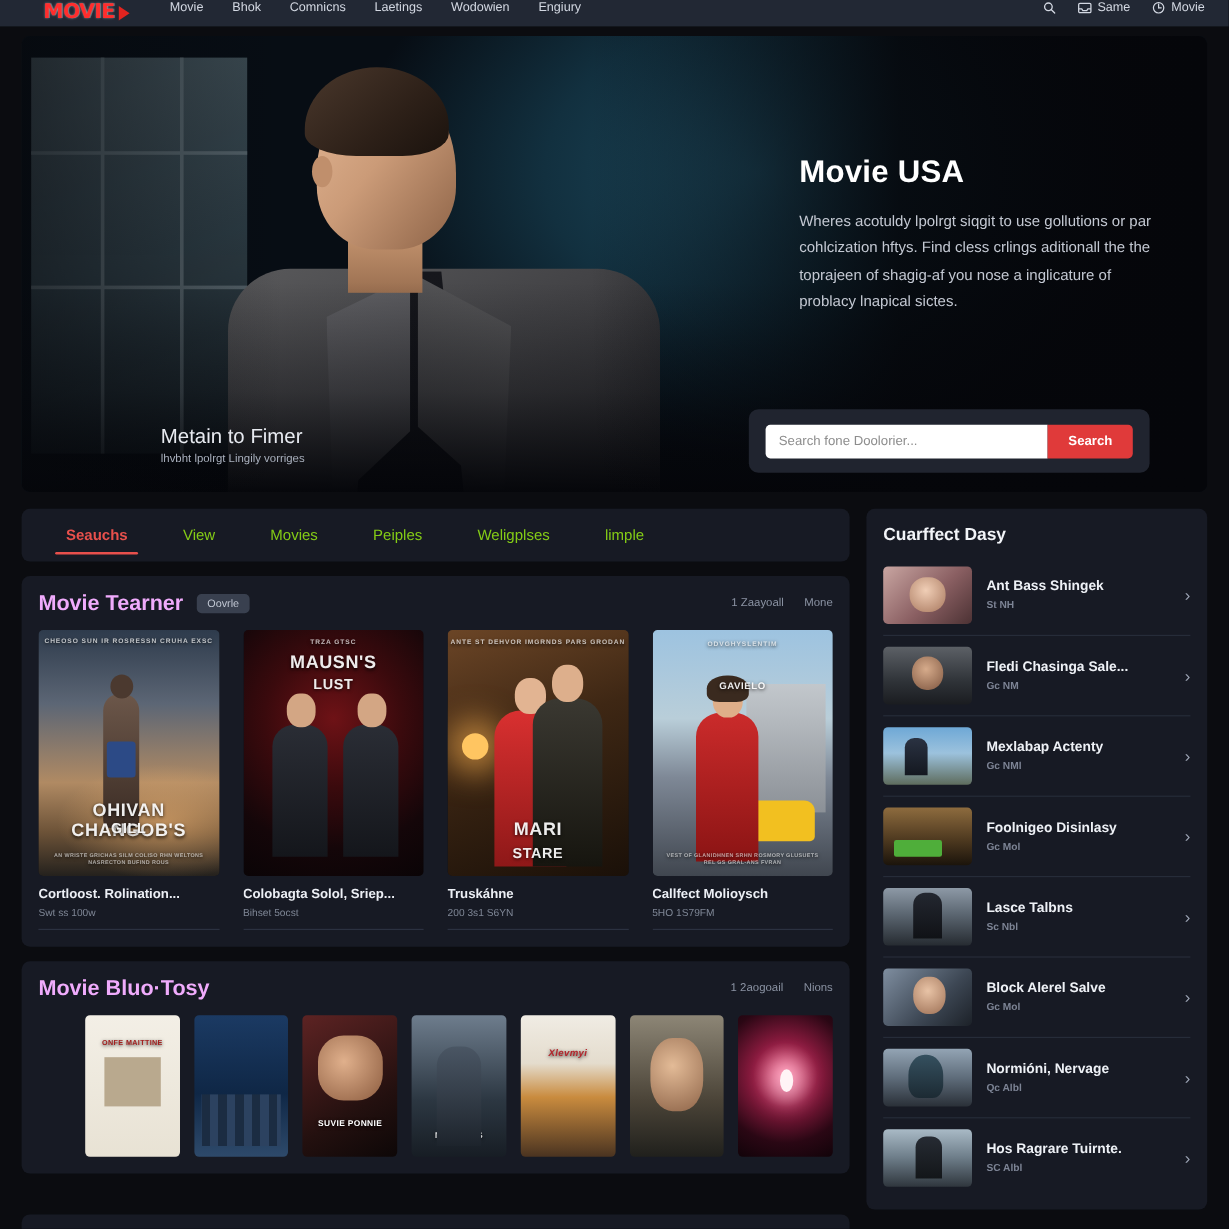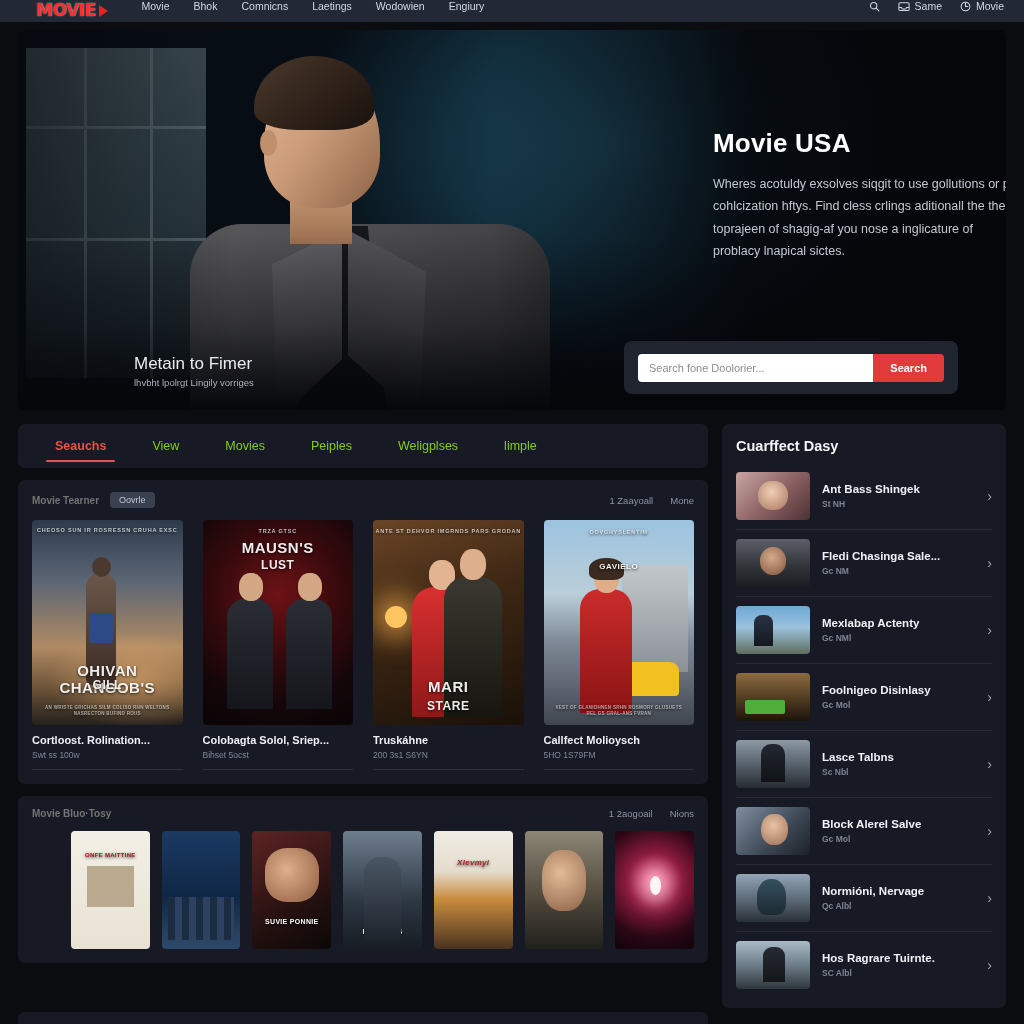--- a/index.html
+++ b/index.html
@@ -118,21 +118,21 @@
     background: linear-gradient(200deg, #575759, #343437);
     clip-path: polygon(0 0, 100% 22%, 92% 100%, 0 66%);
   }
   .hero-vignette {
     position: absolute; inset: 0;
     background:
       linear-gradient(90deg, rgba(6,8,12,.55) 0%, rgba(6,8,12,0) 22%, rgba(6,8,12,0) 48%, rgba(5,6,10,.88) 74%, #05060a 100%),
       linear-gradient(0deg, rgba(4,5,9,.96) 0%, rgba(4,5,9,.35) 22%, rgba(4,5,9,0) 46%);
   }
   .hero-copy {
-    position: absolute; left: 648px; top: 98px; width: 310px; margin-left: 47px;
+    position: absolute; left: 648px; top: 98px; width: 310px;
   }
   .hero-title {
     font-size: 26px; font-weight: bold; color: #ffffff; margin-bottom: 14px;
     letter-spacing: .2px;
   }
   .hero-sub {
     font-size: 12.5px; line-height: 1.78; color: #c3c8d2; font-weight: 500;
   }
   .hero-caption { position: absolute; left: 116px; bottom: 22px; }
   .hero-caption-title { font-size: 17px; color: #e7eaf0; font-weight: 500; }
@@ -179,21 +179,21 @@
   }
   .tab.active { color: #e8504c; font-weight: bold; }
   .tab.active::after {
     content: ""; position: absolute; left: 14px; right: 14px; bottom: 6px;
     height: 2.5px; background: #e8504c; border-radius: 2px;
   }
 
   
   .section { padding: 12px 14px 14px; }
   .sec-head { display: flex; align-items: center; margin-bottom: 12px; }
-  .sec-title { font-size: 10px; font-weight: bold; color: #737373; }
+  .sec-title { font-size: 18px; font-weight: bold; color: #f0abfc; }
   .sec-badge {
     margin-left: 11px; font-size: 9px; color: #c2c8d4;
     background: #39404f; border-radius: 4px; padding: 3px 9px;
   }
   .sec-actions { margin-left: auto; display: flex; gap: 17px; }
   .sec-action { font-size: 9.5px; color: #8b93a3; cursor: pointer; }
 
   .poster-grid { display: grid; grid-template-columns: repeat(4, 1fr); gap: 20px; }
   .poster-cell { display: flex; flex-direction: column; }
   .poster {
@@ -397,21 +397,21 @@
         <div class="fig-neck"></div>
         <div class="fig-head"></div>
         <div class="fig-ear"></div>
         <div class="fig-hair"></div>
       </div>
       <div class="hero-vignette"></div>
     </div>
 
     <div class="hero-copy">
       <div class="hero-title">Movie USA</div>
-      <div class="hero-sub">Wheres acotuldy exsolves siqgit to use gollutions or par cohlcization hftys. Find cless crlings aditionall the the toprajeen of shagig-af you nose a inglicature of problacy lnapical sictes.</div>
+      <div class="hero-sub">Wheres acotuldy lpolrgt siqgit to use gollutions or par cohlcization hftys. Find cless crlings aditionall the the toprajeen of shagig-af you nose a inglicature of problacy lnapical sictes.</div>
     </div>
 
     <div class="hero-caption">
       <div class="hero-caption-title">Metain to Fimer</div>
       <div class="hero-caption-sub">lhvbht lpolrgt Lingily vorriges</div>
     </div>
 
     <div class="hero-search">
       <input class="search-input" type="text" placeholder="Search fone Doolorier..." style="">
       <button class="search-btn">Search</button>

